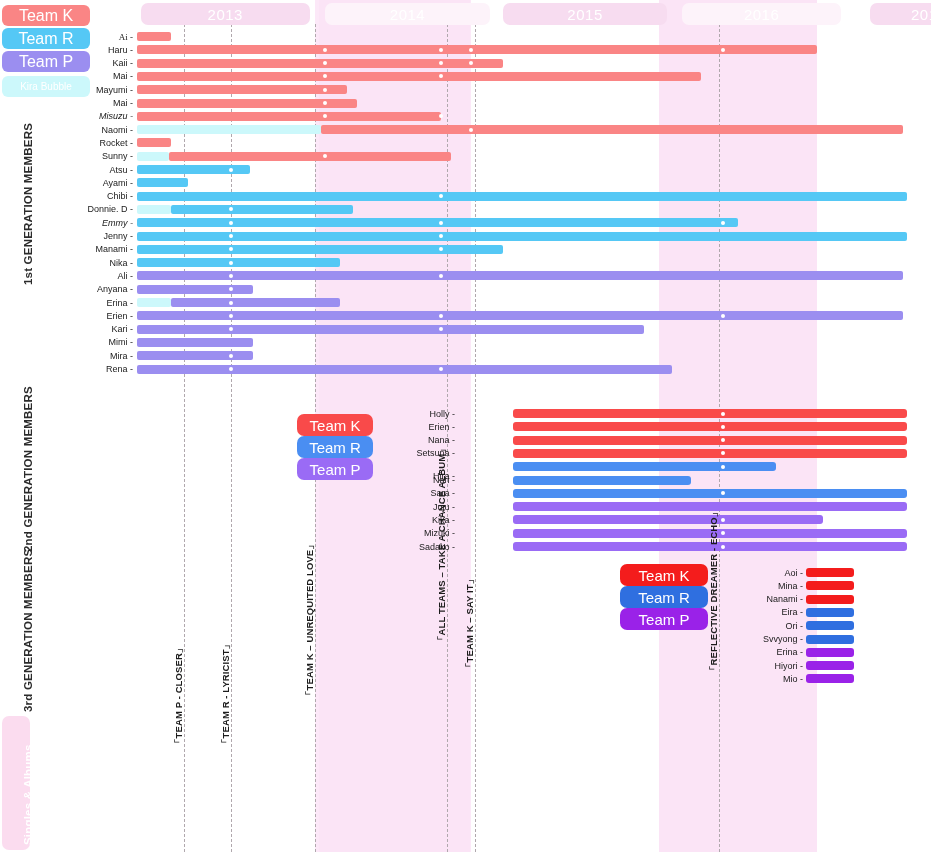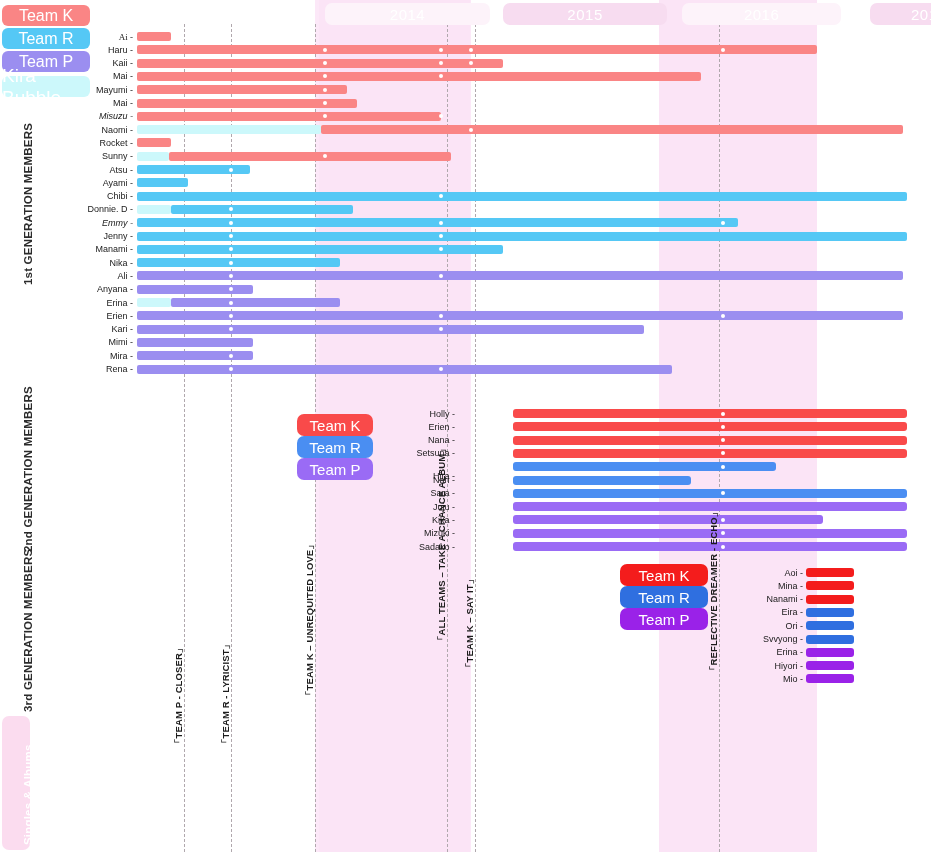--- a/index.html
+++ b/index.html
@@ -53,28 +53,29 @@
     <div class="yband" style="left: 319.228px; width: 150.291px; height: 852px;"></div>
     <div class="yband" style="left: 659.262px; width: 157.806px; height: 852px;"></div>
     <div class="yband" style="left: 315.471px; width: 155.927px; height: 852px; background: rgb(251, 224, 245); opacity: 0.75;"></div>
     <div class="yband" style="left: 659.262px; width: 157.806px; height: 852px; background: rgb(251, 224, 245); opacity: 0.75;"></div>
     <div class="gridline" style="left: 183.966px; top: 24px; height: 828px;"></div>
     <div class="gridline" style="left: 230.932px; top: 24px; height: 828px;"></div>
     <div class="gridline" style="left: 315.471px; top: 24px; height: 828px;"></div>
     <div class="gridline" style="left: 446.976px; top: 24px; height: 828px;"></div>
     <div class="gridline" style="left: 475.155px; top: 24px; height: 828px;"></div>
     <div class="gridline" style="left: 719.379px; top: 24px; height: 828px;"></div>
+    <div class="yearpill shaded" style="left: 140.757px; top: 3px; width: 169.078px;">2013</div>
     <div class="yearpill plain" style="left: 324.864px; top: 3px; width: 165.32px;">2014</div>
     <div class="yearpill shaded" style="left: 503.335px; top: 3px; width: 163.442px;">2015</div>
     <div class="yearpill plain" style="left: 681.806px; top: 3px; width: 159.684px;">2016</div>
     <div class="yearpill shaded" style="left: 869.67px; top: 3px; width: 118px;">2017</div>
     <div class="chip big" style="left: 2px; top: 5px; background: rgb(250, 133, 133); color: rgb(255, 255, 255); font-size: 16px;">Team K</div>
     <div class="chip big" style="left: 2px; top: 28px; background: rgb(85, 200, 245); color: rgb(255, 255, 255); font-size: 16px;">Team R</div>
     <div class="chip big" style="left: 2px; top: 51px; background: rgb(155, 142, 240); color: rgb(255, 255, 255); font-size: 16px;">Team P</div>
-    <div class="chip big" style="left: 2px; top: 76px; background: rgb(204, 248, 251); color: rgb(255, 255, 255); font-size: 19px;">Kira Bubble</div>
+    <div class="chip big" style="left: 2px; top: 76px; background: rgb(204, 248, 251); color: rgb(255, 255, 255); font-size: 10px;">Kira Bubble</div>
     <div class="chip mid" style="left: 297px; top: 414px; background: rgb(249, 74, 74); color: rgb(255, 255, 255);">Team K</div>
     <div class="chip mid" style="left: 297px; top: 436px; background: rgb(74, 142, 242); color: rgb(255, 255, 255);">Team R</div>
     <div class="chip mid" style="left: 297px; top: 458px; background: rgb(154, 107, 245); color: rgb(255, 255, 255);">Team P</div>
     <div class="chip mid" style="left: 620px; top: 564px; background: rgb(244, 28, 28); color: rgb(255, 255, 255); width: 88px;">Team K</div>
     <div class="chip mid" style="left: 620px; top: 586px; background: rgb(47, 111, 224); color: rgb(255, 255, 255); width: 88px;">Team R</div>
     <div class="chip mid" style="left: 620px; top: 608px; background: rgb(154, 34, 232); color: rgb(255, 255, 255); width: 88px;">Team P</div>
     <div class="rowname" style="right: 798px; top: 31.5px; font-family: Liberation Serif, serif;">Ai -</div>
     <div class="bar" style="left: 137px; top: 32px; width: 33.8155px; height: 9px; background: rgb(250, 133, 133);"></div>
     <div class="rowname" style="right: 798px; top: 44.8px;">Haru -</div>
     <div class="bar" style="left: 137px; top: 45.3px; width: 680.068px; height: 9px; background: rgb(250, 133, 133);"></div>

